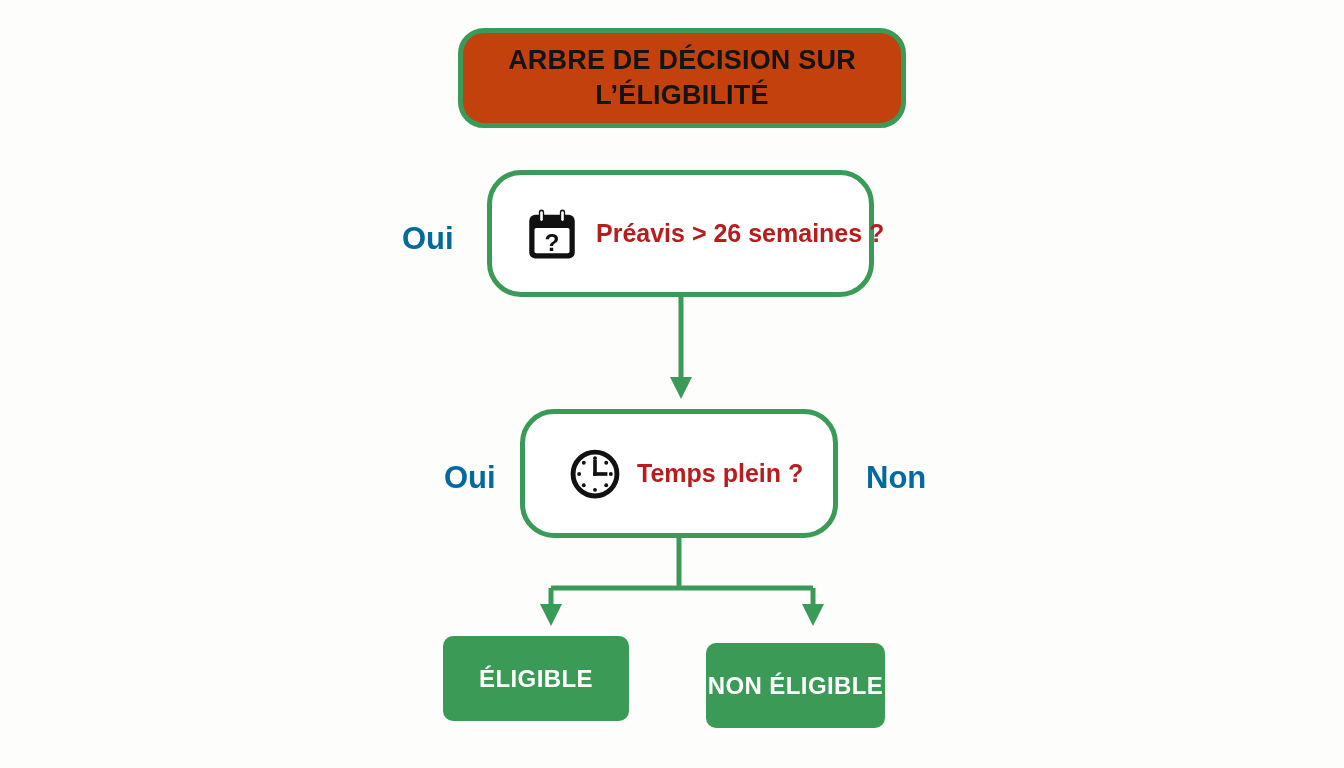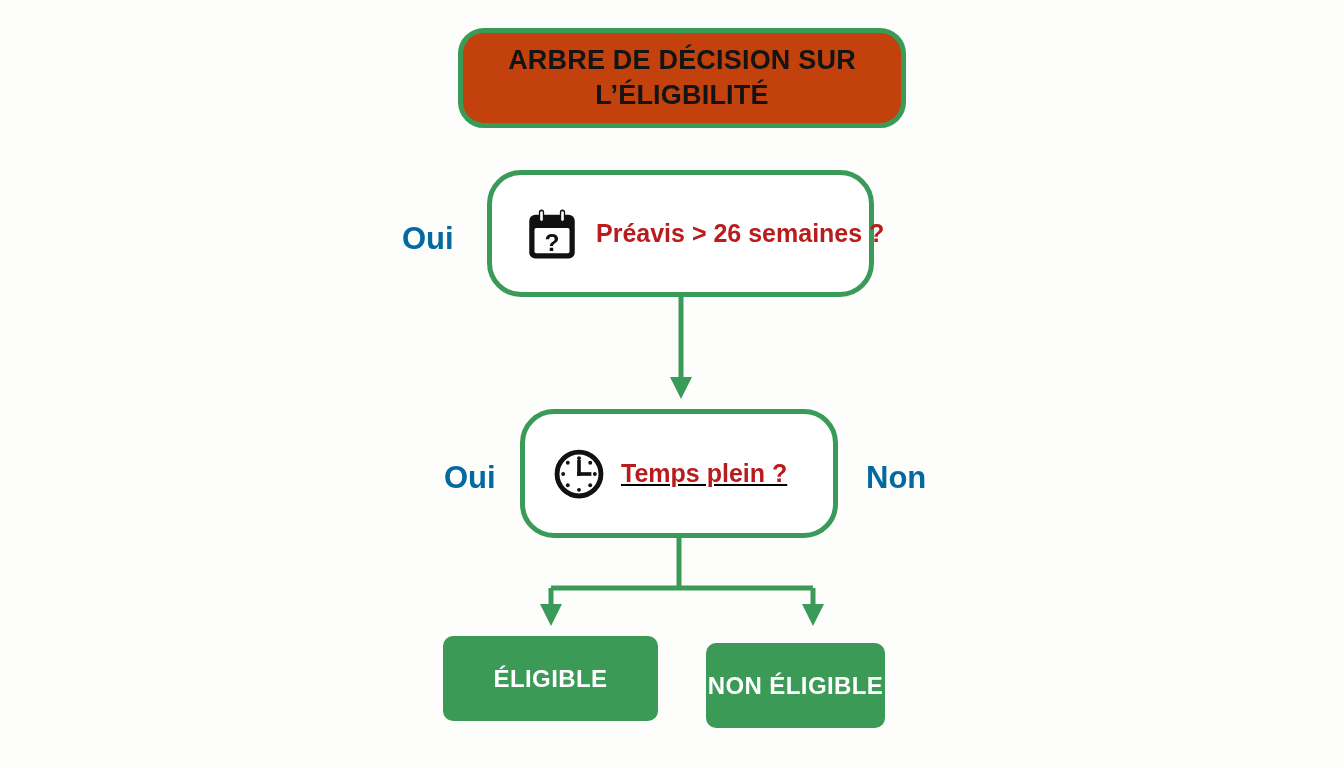--- a/index.html
+++ b/index.html
@@ -61,22 +61,21 @@
     height: 127px;
     border-radius: 34px;
     padding-left: 32px;
   }
   .node-2 {
     left: 520px;
     top: 409px;
     width: 318px;
     height: 129px;
     border-radius: 34px;
-    padding-left: 28px;
-    text-decoration: underline;
+    padding-left: 44px;
   }
   .node-label {
     font-size: 25px;
     font-weight: bold;
     color: #b91c1c;
     margin-left: 16px;
     white-space: nowrap;
   }
 
   
@@ -117,21 +116,21 @@
     box-sizing: border-box;
     background: #3b9a56;
     border-radius: 10px;
     display: flex;
     align-items: center;
     justify-content: center;
   }
   .outcome-yes {
     left: 443px;
     top: 636px;
-    width: 215px;
+    width: 186px;
     height: 85px;
   }
   .outcome-no {
     left: 706px;
     top: 643px;
     width: 179px;
     height: 85px;
   }
   .outcome-text {
     font-size: 24px;

